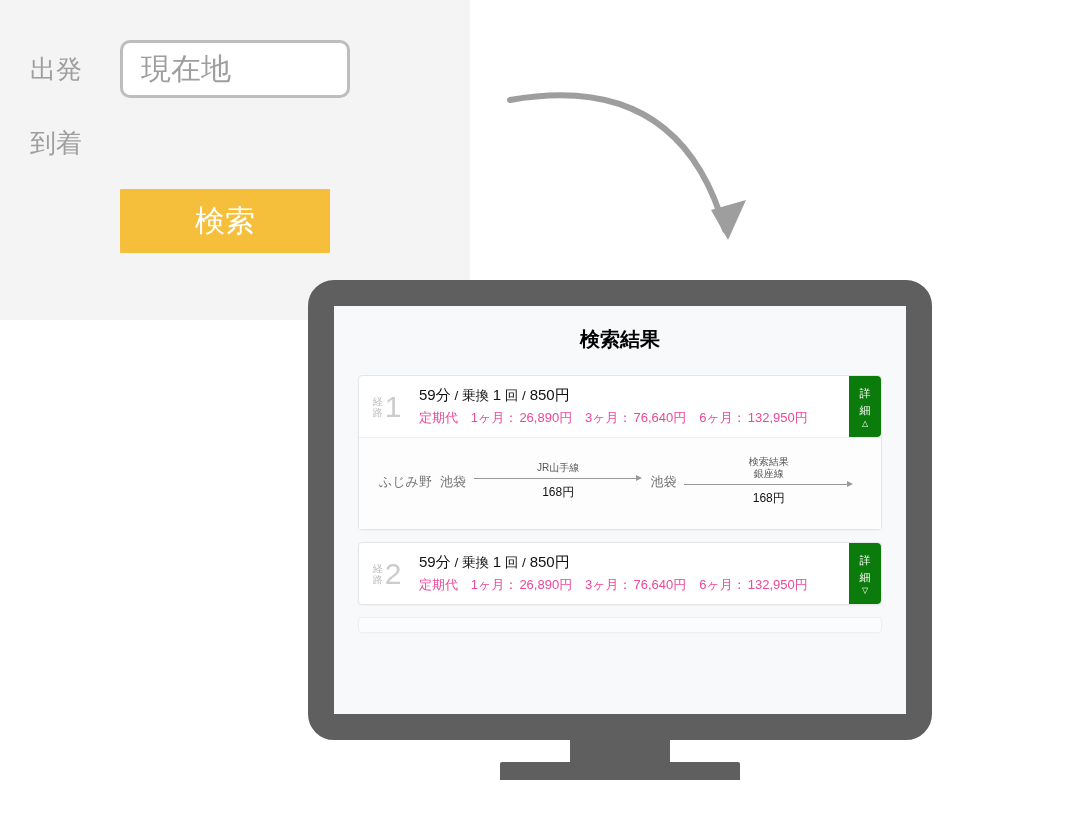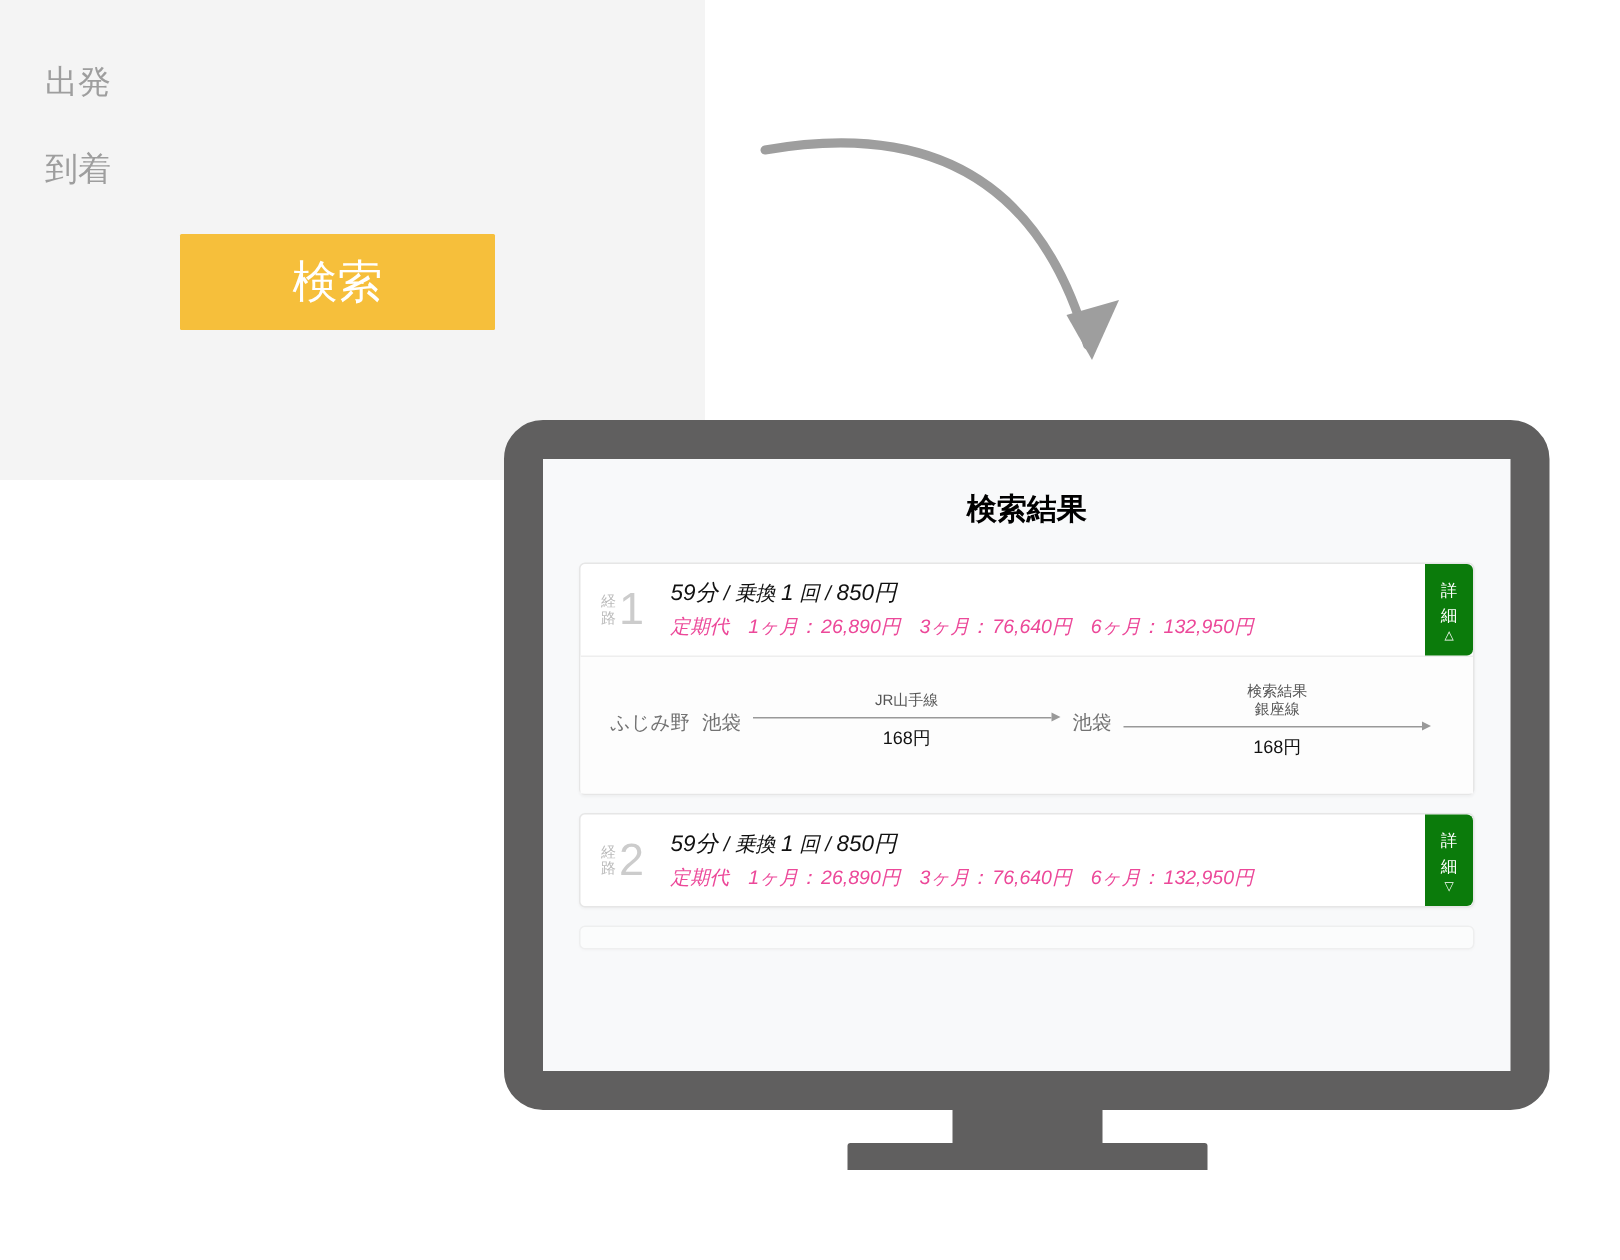--- a/index.html
+++ b/index.html
@@ -22,21 +22,21 @@
     background: #f4f4f4;
     padding: 40px 30px;
   }
   .form-row {
     display: flex;
     align-items: center;
     margin-bottom: 28px;
     gap: 20px;
   }
   .form-label {
-    font-size: 22px;
+    font-size: 26px;
     color: #9e9e9e;
     width: 70px;
   }
   .form-input {
     flex: 0 0 auto;
     width: 230px;
     height: 58px;
     border: 3px solid #bdbdbd;
     border-radius: 10px;
     background: #fff;
@@ -68,22 +68,22 @@
     top: 80px;
     left: 490px;
     width: 280px;
     height: 200px;
   }
 
   
   .monitor {
     position: absolute;
     top: 280px;
-    left: 336px;
-    width: 697px;
+    left: 308px;
+    width: 624px;
     height: 500px;
   }
   .monitor-frame {
     width: 100%;
     height: 460px;
     border: 26px solid #605f5f;
     border-radius: 26px;
     background: #f8f9fa;
     overflow: hidden;
   }
@@ -142,21 +142,20 @@
   }
   .route-number {
     font-size: 30px;
     font-weight: 300;
     color: #ccc;
     line-height: 1;
   }
   .route-info {
     flex: 1;
     padding: 10px 0 10px 4px;
-    font-style: italic;
   }
   .route-summary {
     font-size: 13.5px;
     color: #111;
     margin-bottom: 4px;
   }
   .route-summary .big {
     font-size: 15px;
   }
   .route-pass {
@@ -239,20 +238,21 @@
     overflow: hidden;
     opacity: 0.5;
   }
 </style>
 </head>
 <body>
 
 <div class="search-panel">
   <div class="form-row">
     <div class="form-label">出発</div>
+    <div class="form-input">現在地</div>
   </div>
   <div class="form-row">
     <div class="form-label">到着</div>
   </div>
   <button class="search-btn">検索</button>
 </div>
 
 <svg class="arrow" viewBox="0 0 280 200">
   <path d="M 20 20 Q 190 -10 235 150" stroke="#9e9e9e" stroke-width="6" fill="none" stroke-linecap="round"></path>
   <path d="M 221 130 L 238 160 L 256 120 Z" fill="#9e9e9e"></path>

